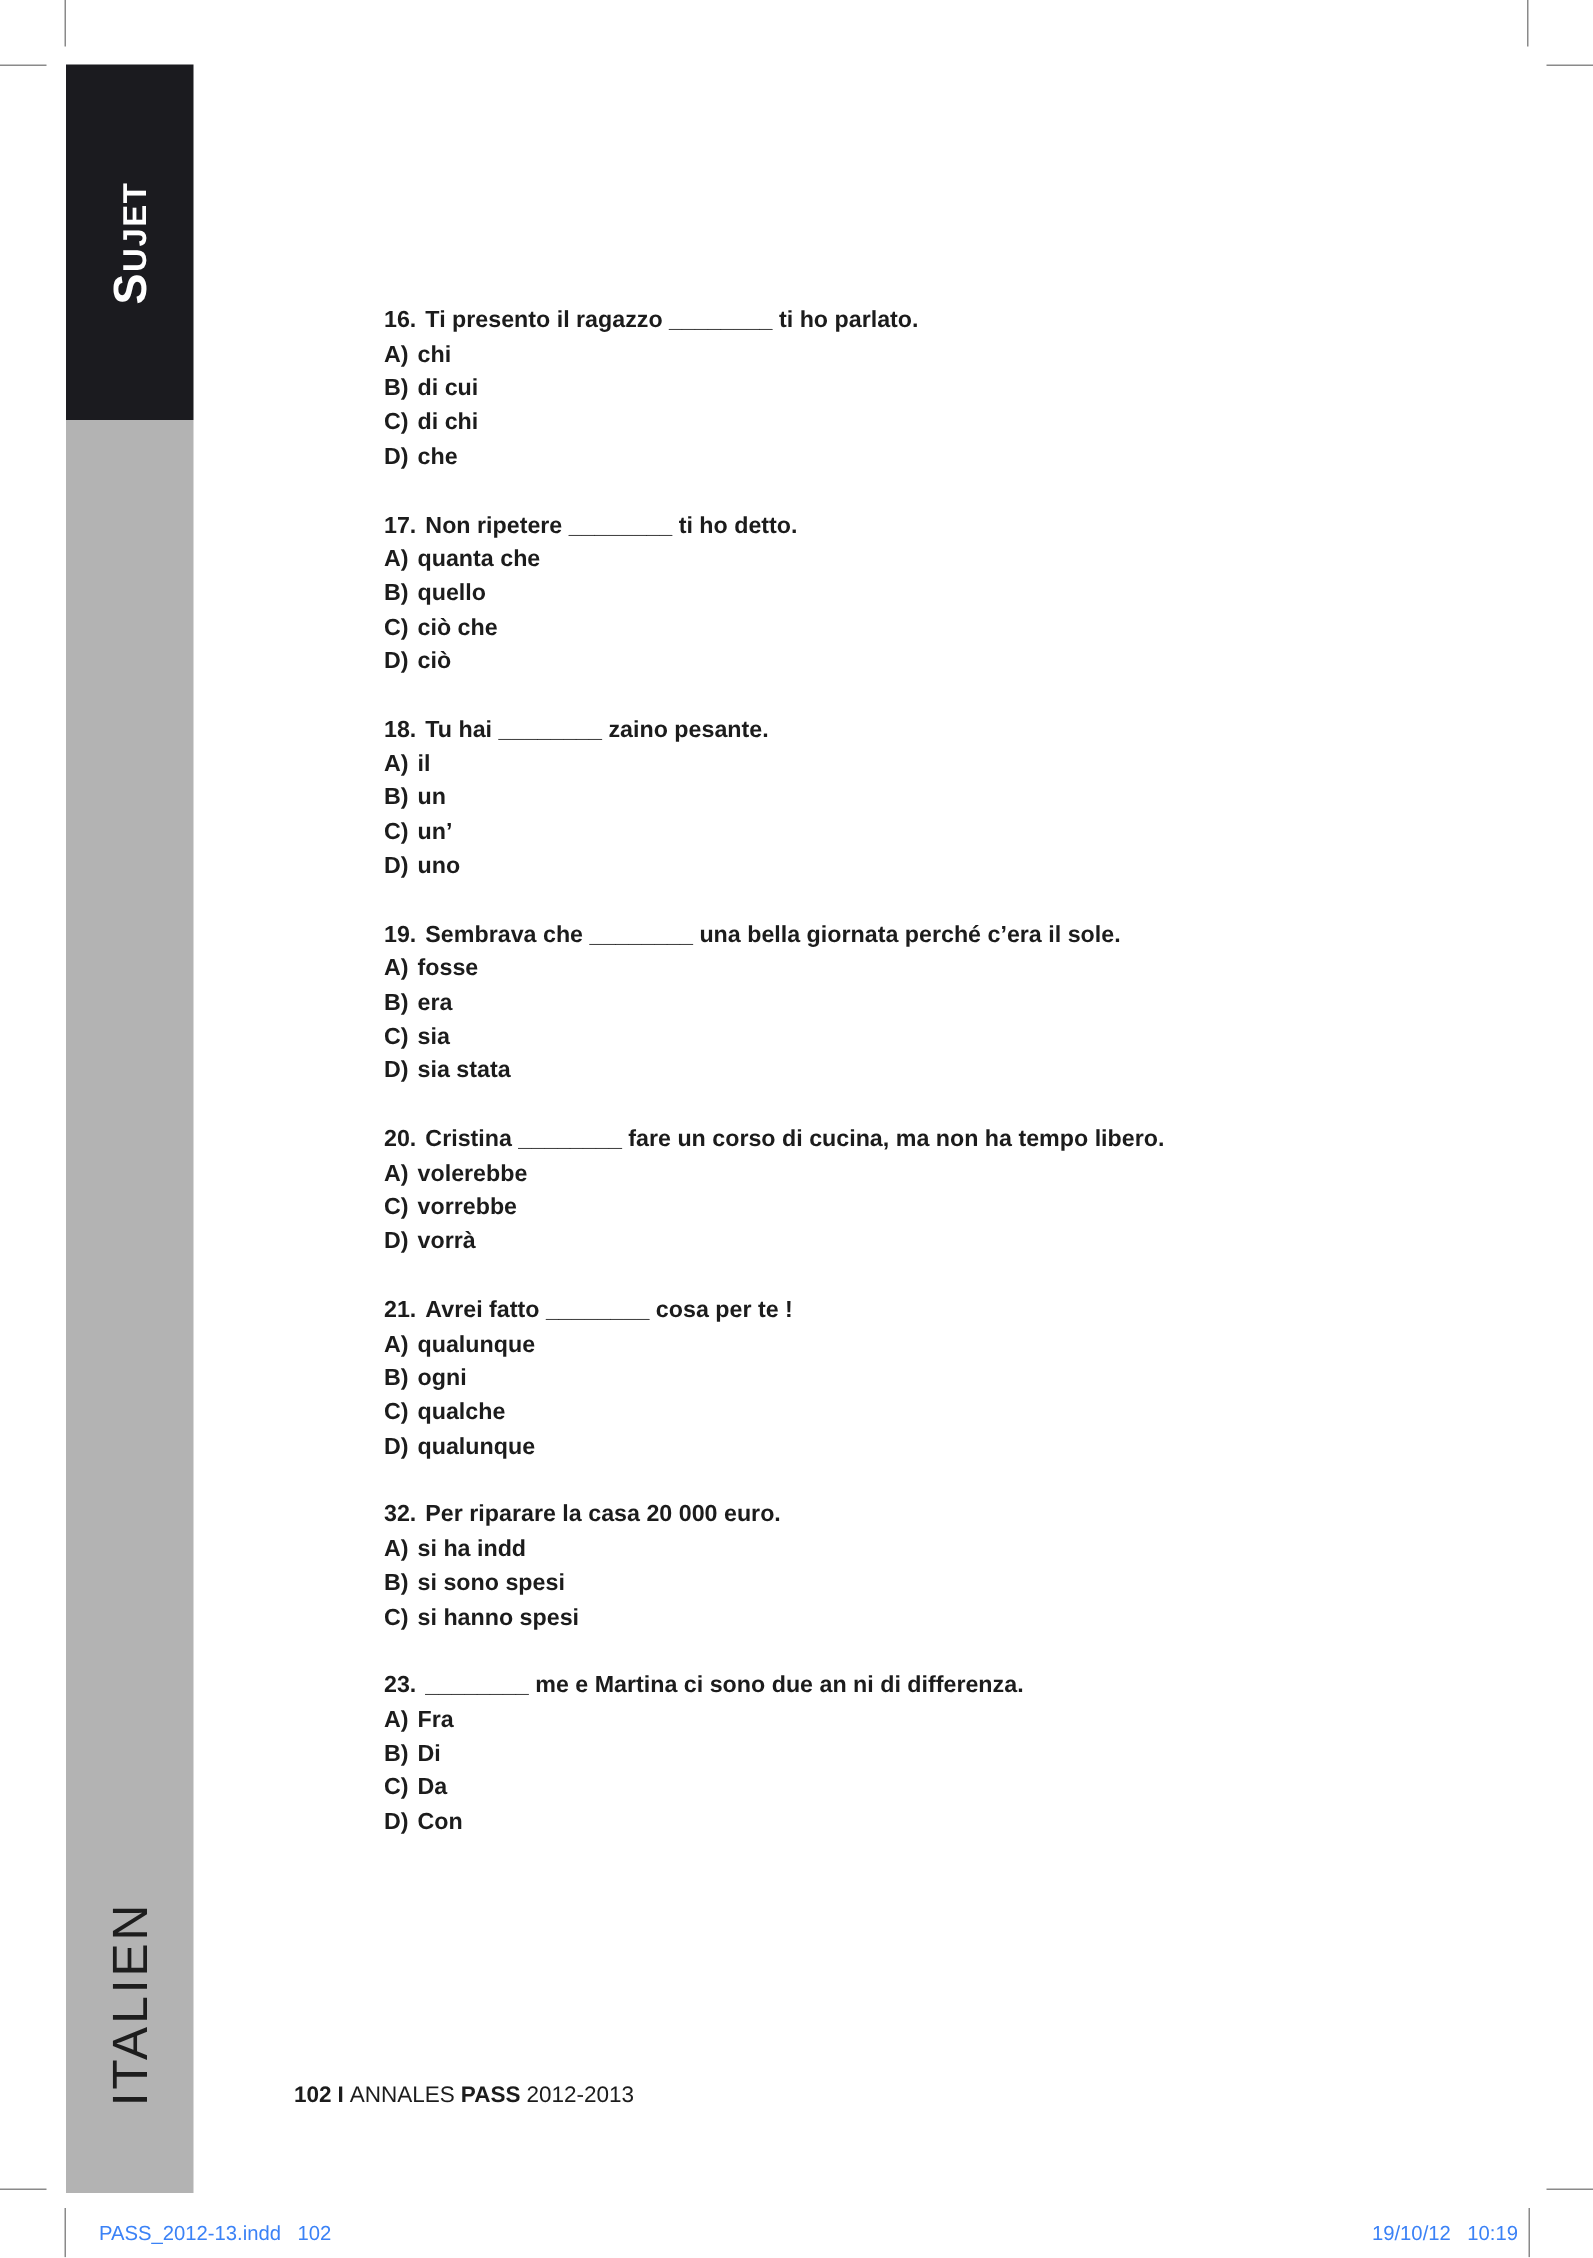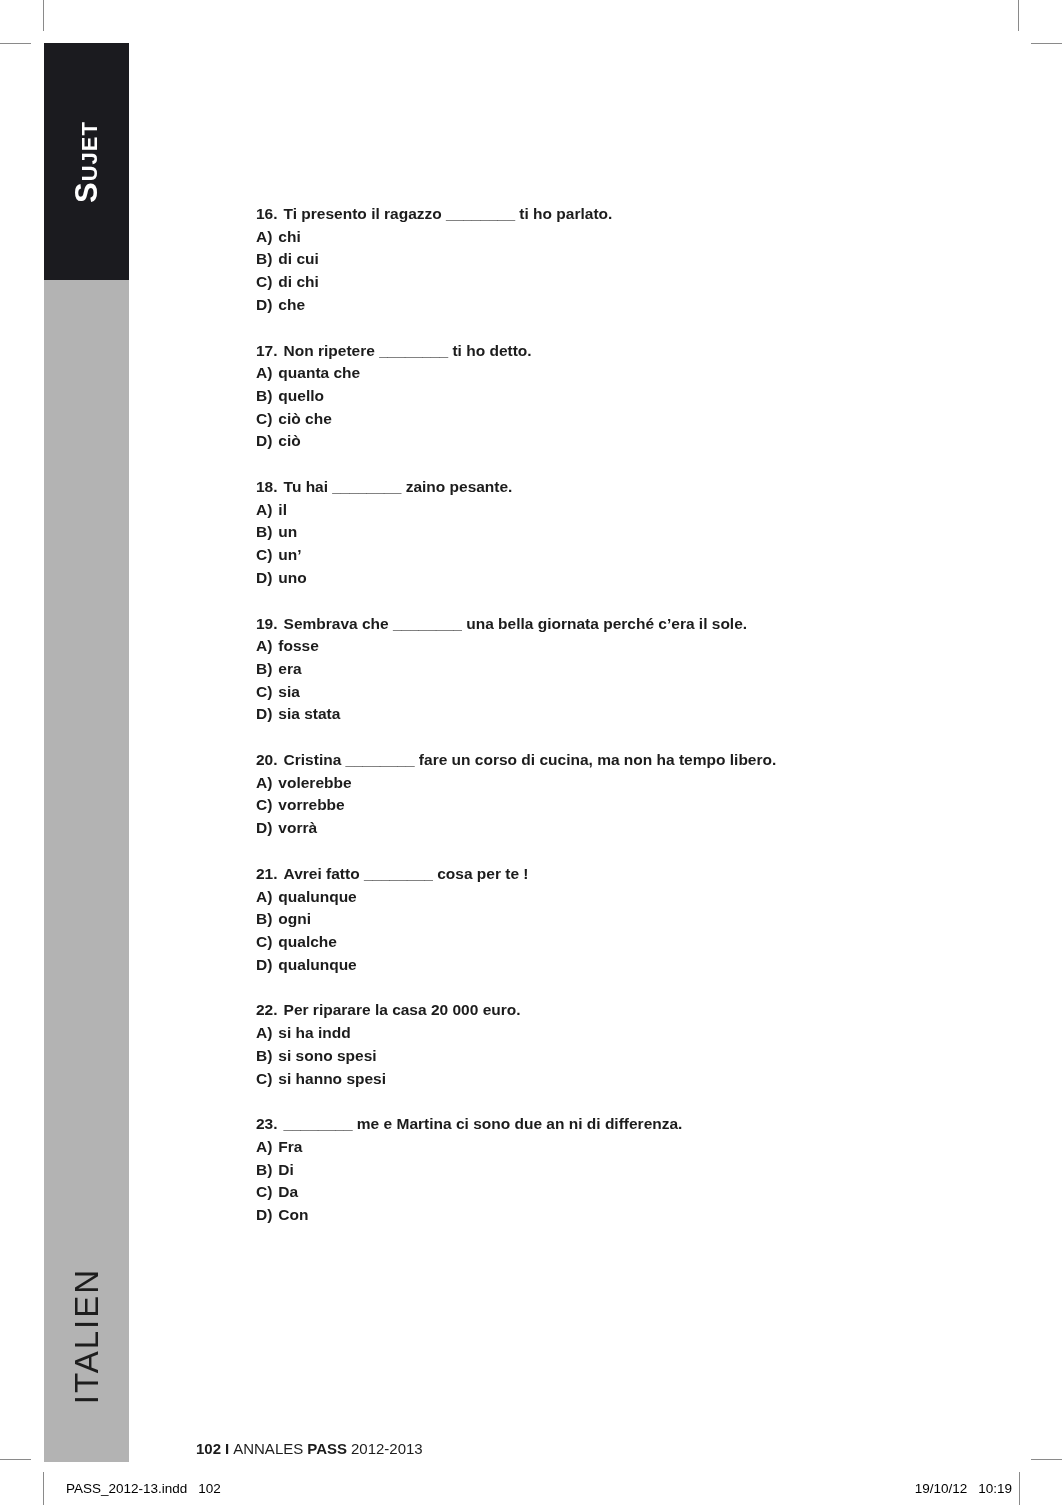--- a/index.html
+++ b/index.html
@@ -86,37 +86,37 @@
   .question { margin-bottom: 23px; }
   .qnum, .opt-letter { font-weight: bold; }
   .qnum { margin-right: 6px; }
   .opt-letter { margin-right: 6px; }
   .stem-text, .opt-text { font-weight: bold; }
 
   
   .footer {
     position: absolute;
     left: 196px;
-    top: 1440px;
+    top: 1388px;
     font-size: 15px;
     white-space: nowrap;
   }
   .footer .b { font-weight: bold; }
   .footer span { margin-right: 4px; }
 
   
   .print-info {
     position: absolute;
     left: 66px;
     right: 50px;
     top: 1481px;
     display: flex;
     justify-content: space-between;
     font-size: 13.5px;
-    color: #000000;
+    color: #3b82f6;
   }
   .print-info .gap { margin-left: 11px; }
 </style>
 </head>
 <body>
 
 <div class="page">
 
   <div class="crop v tl-v"></div>
   <div class="crop h tl-h"></div>
@@ -177,21 +177,21 @@
 
     <div class="question">
       <div class="stem"><span class="qnum">21.</span><span class="stem-text">Avrei fatto ________ cosa per te !</span></div>
       <div class="opt"><span class="opt-letter">A)</span><span class="opt-text">qualunque</span></div>
       <div class="opt"><span class="opt-letter">B)</span><span class="opt-text">ogni</span></div>
       <div class="opt"><span class="opt-letter">C)</span><span class="opt-text">qualche</span></div>
       <div class="opt"><span class="opt-letter">D)</span><span class="opt-text">qualunque</span></div>
     </div>
 
     <div class="question">
-      <div class="stem"><span class="qnum">22.</span><span class="stem-text">Per riparare la casa 20 000 euro.</span></div>
+      <div class="stem"><span class="qnum">32.</span><span class="stem-text">Per riparare la casa 20 000 euro.</span></div>
       <div class="opt"><span class="opt-letter">A)</span><span class="opt-text">si ha indd</span></div>
       <div class="opt"><span class="opt-letter">B)</span><span class="opt-text">si sono spesi</span></div>
       <div class="opt"><span class="opt-letter">C)</span><span class="opt-text">si hanno spesi</span></div>
     </div>
 
     <div class="question">
       <div class="stem"><span class="qnum">23.</span><span class="stem-text">________ me e Martina ci sono due an ni di differenza.</span></div>
       <div class="opt"><span class="opt-letter">A)</span><span class="opt-text">Fra</span></div>
       <div class="opt"><span class="opt-letter">B)</span><span class="opt-text">Di</span></div>
       <div class="opt"><span class="opt-letter">C)</span><span class="opt-text">Da</span></div>

